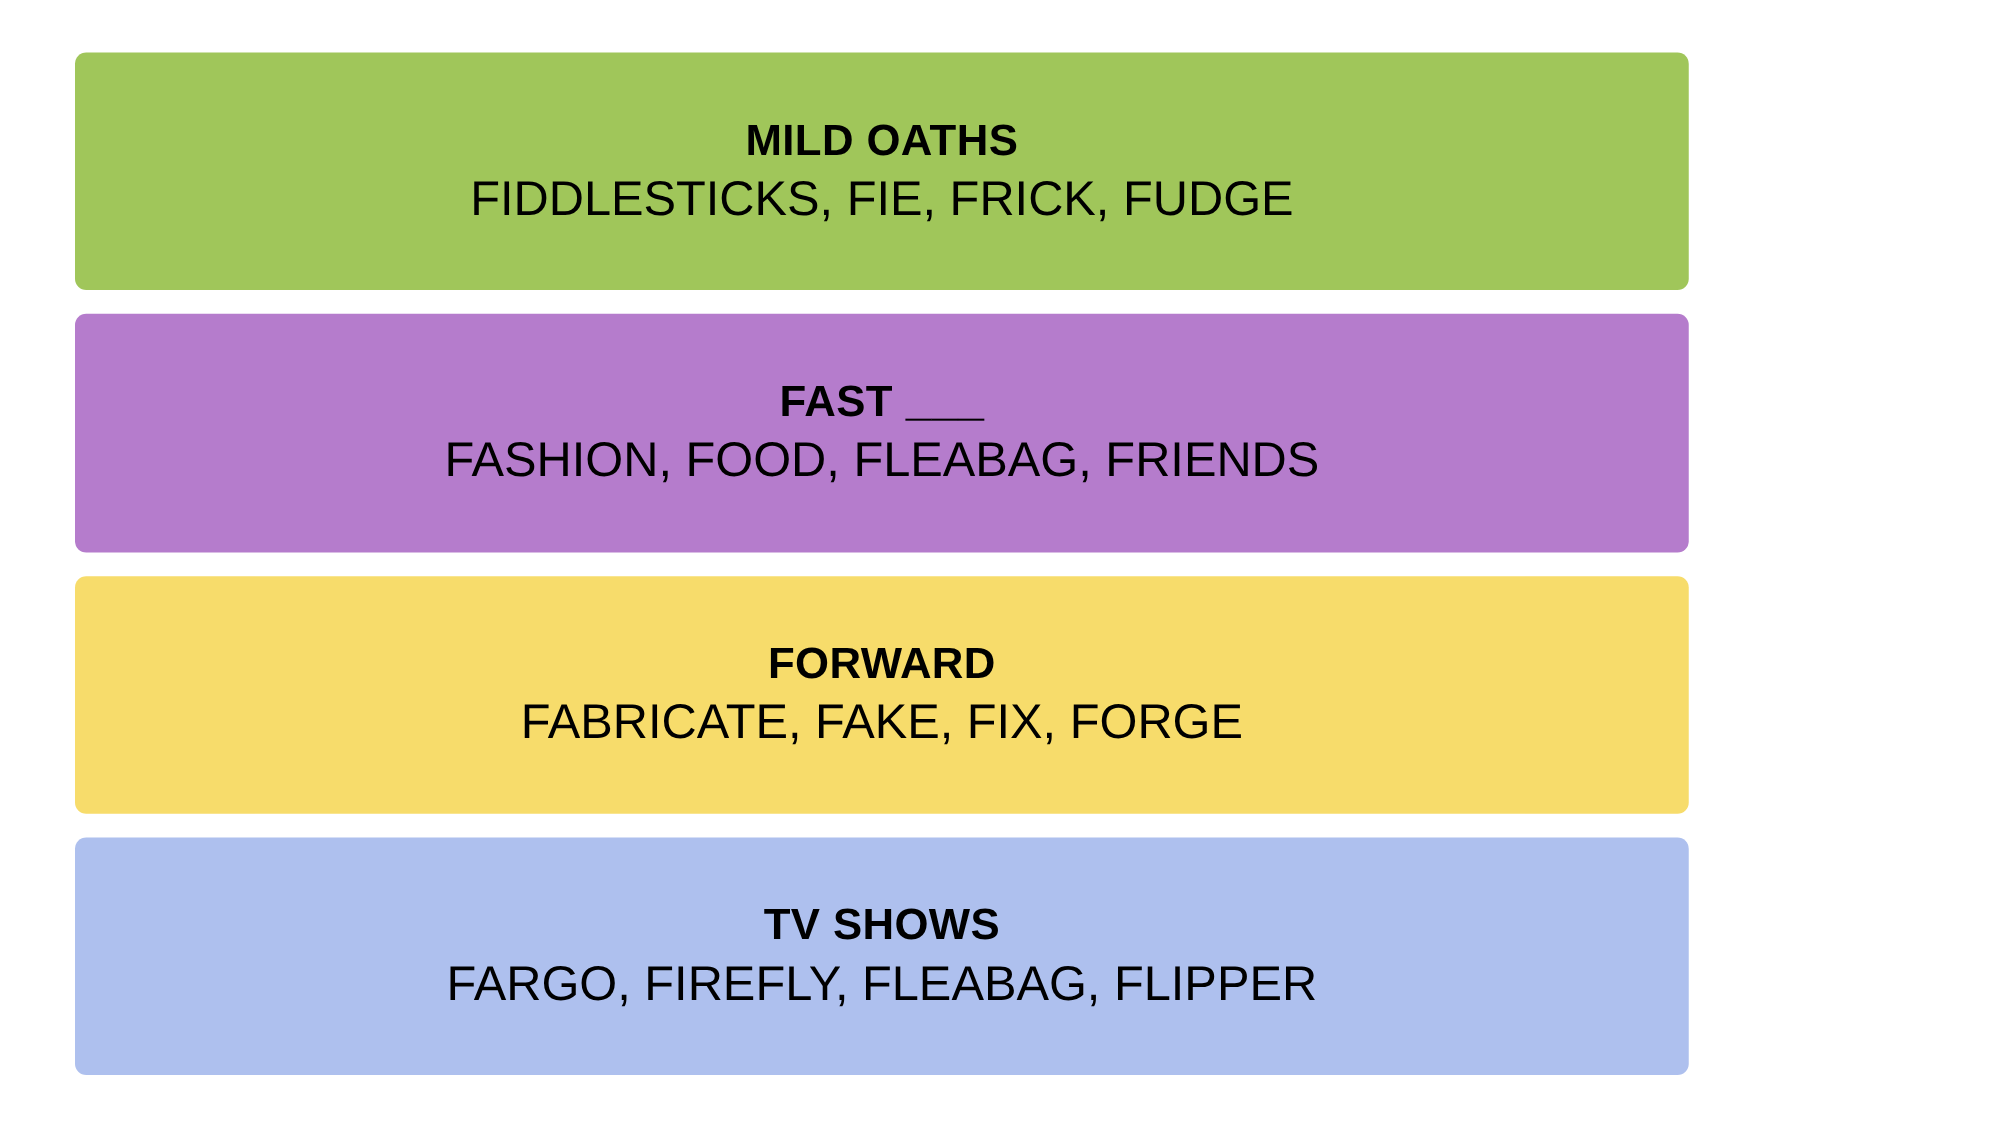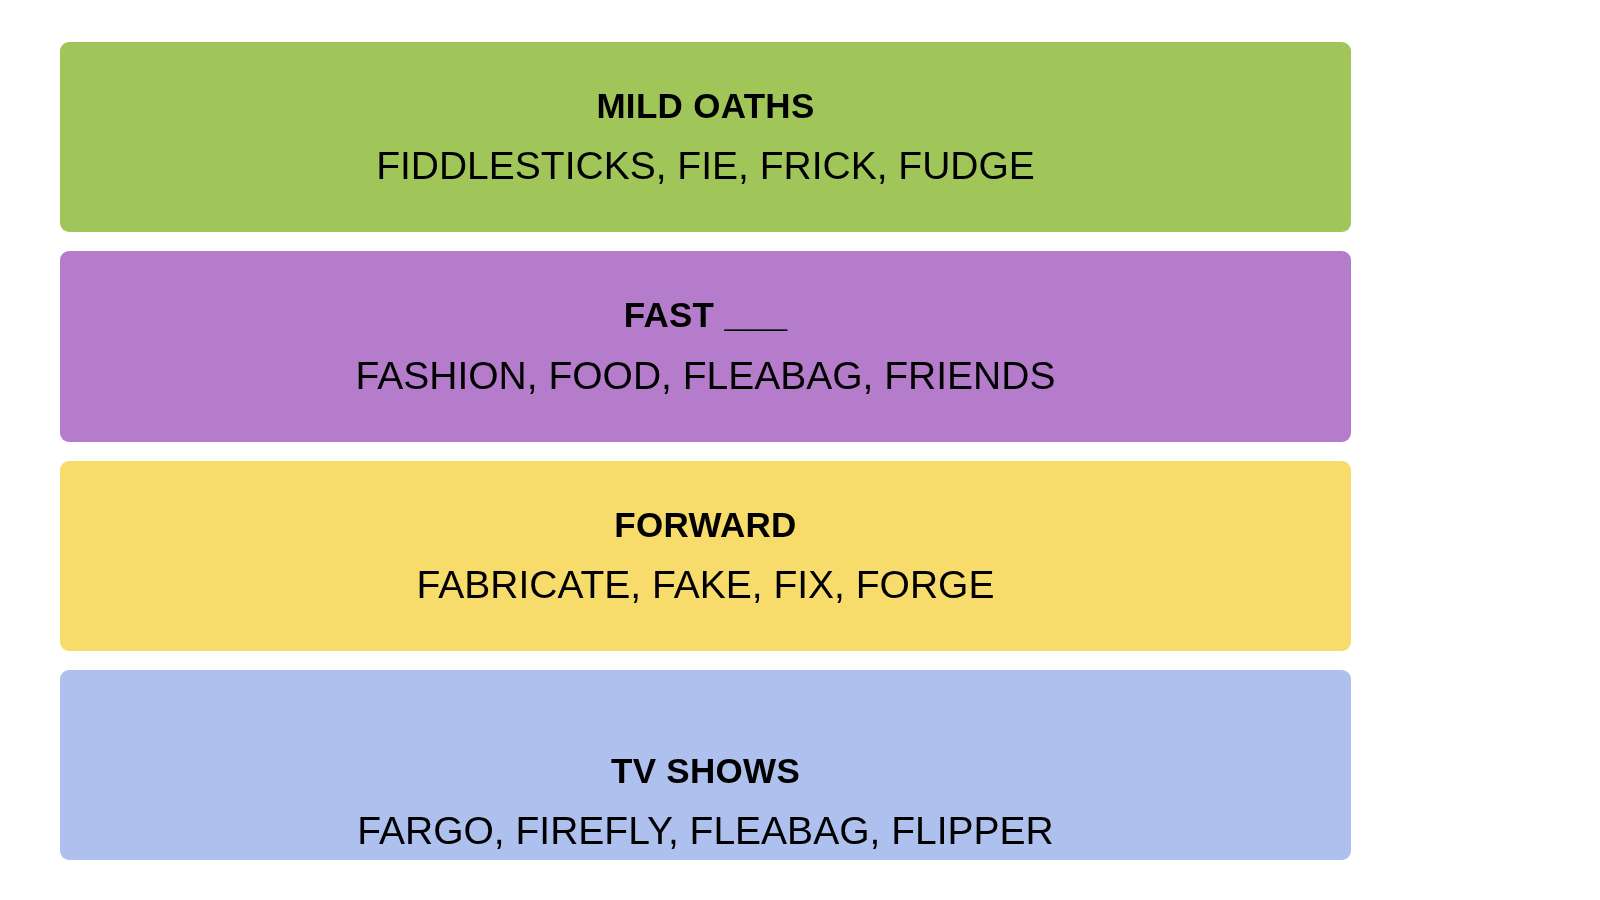--- a/index.html
+++ b/index.html
@@ -49,21 +49,21 @@
     letter-spacing: 0px;
     font-family: Liberation Mono, monospace;
   }
   .category-members {
     font-size: 39px;
     font-weight: 400;
     line-height: 1.15;
     color: #000000;
     letter-spacing: 0px;
     white-space: nowrap;
-    margin-top: 14px;
+    margin-top: 2px;
   }
 </style>
 </head>
 <body style="background-color: rgb(255, 255, 255);">
 
 <div class="board">
 
   <div class="category-card" style="background-color: rgb(160, 198, 90);">
     <div class="category-title">
       <span>MILD OATHS</span><span class="blank"></span>
@@ -78,20 +78,20 @@
     <div class="category-members">FASHION, FOOD, FLEABAG, FRIENDS</div>
   </div>
 
   <div class="category-card" style="background-color: rgb(247, 220, 107);">
     <div class="category-title">
       <span>FORWARD</span><span class="blank"></span>
     </div>
     <div class="category-members">FABRICATE, FAKE, FIX, FORGE</div>
   </div>
 
-  <div class="category-card" style="background-color: rgb(174, 192, 238); justify-content: flex-end;">
+  <div class="category-card" style="background-color: rgb(174, 192, 238);">
     <div class="category-title">
       <span>TV SHOWS</span><span class="blank"></span>
     </div>
     <div class="category-members">FARGO, FIREFLY, FLEABAG, FLIPPER</div>
   </div>
 
 </div>
 
 </body></html>

